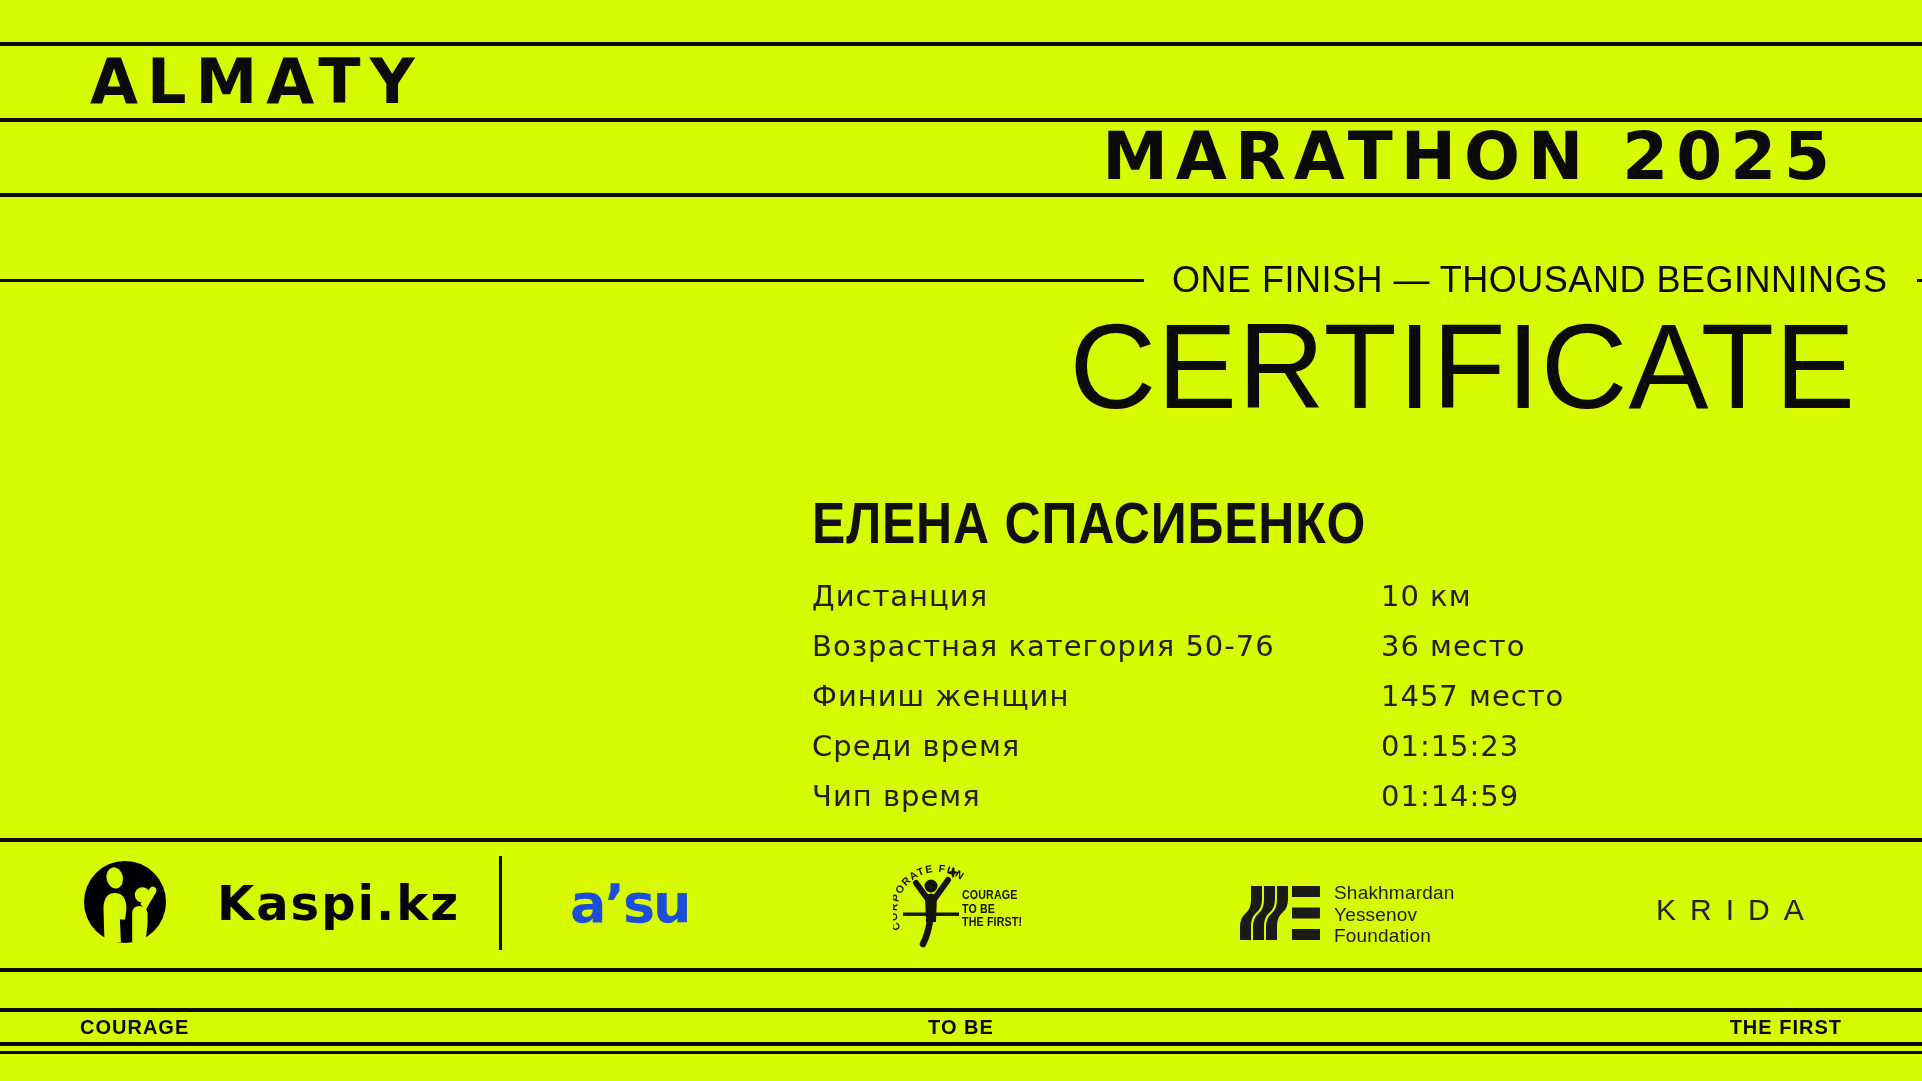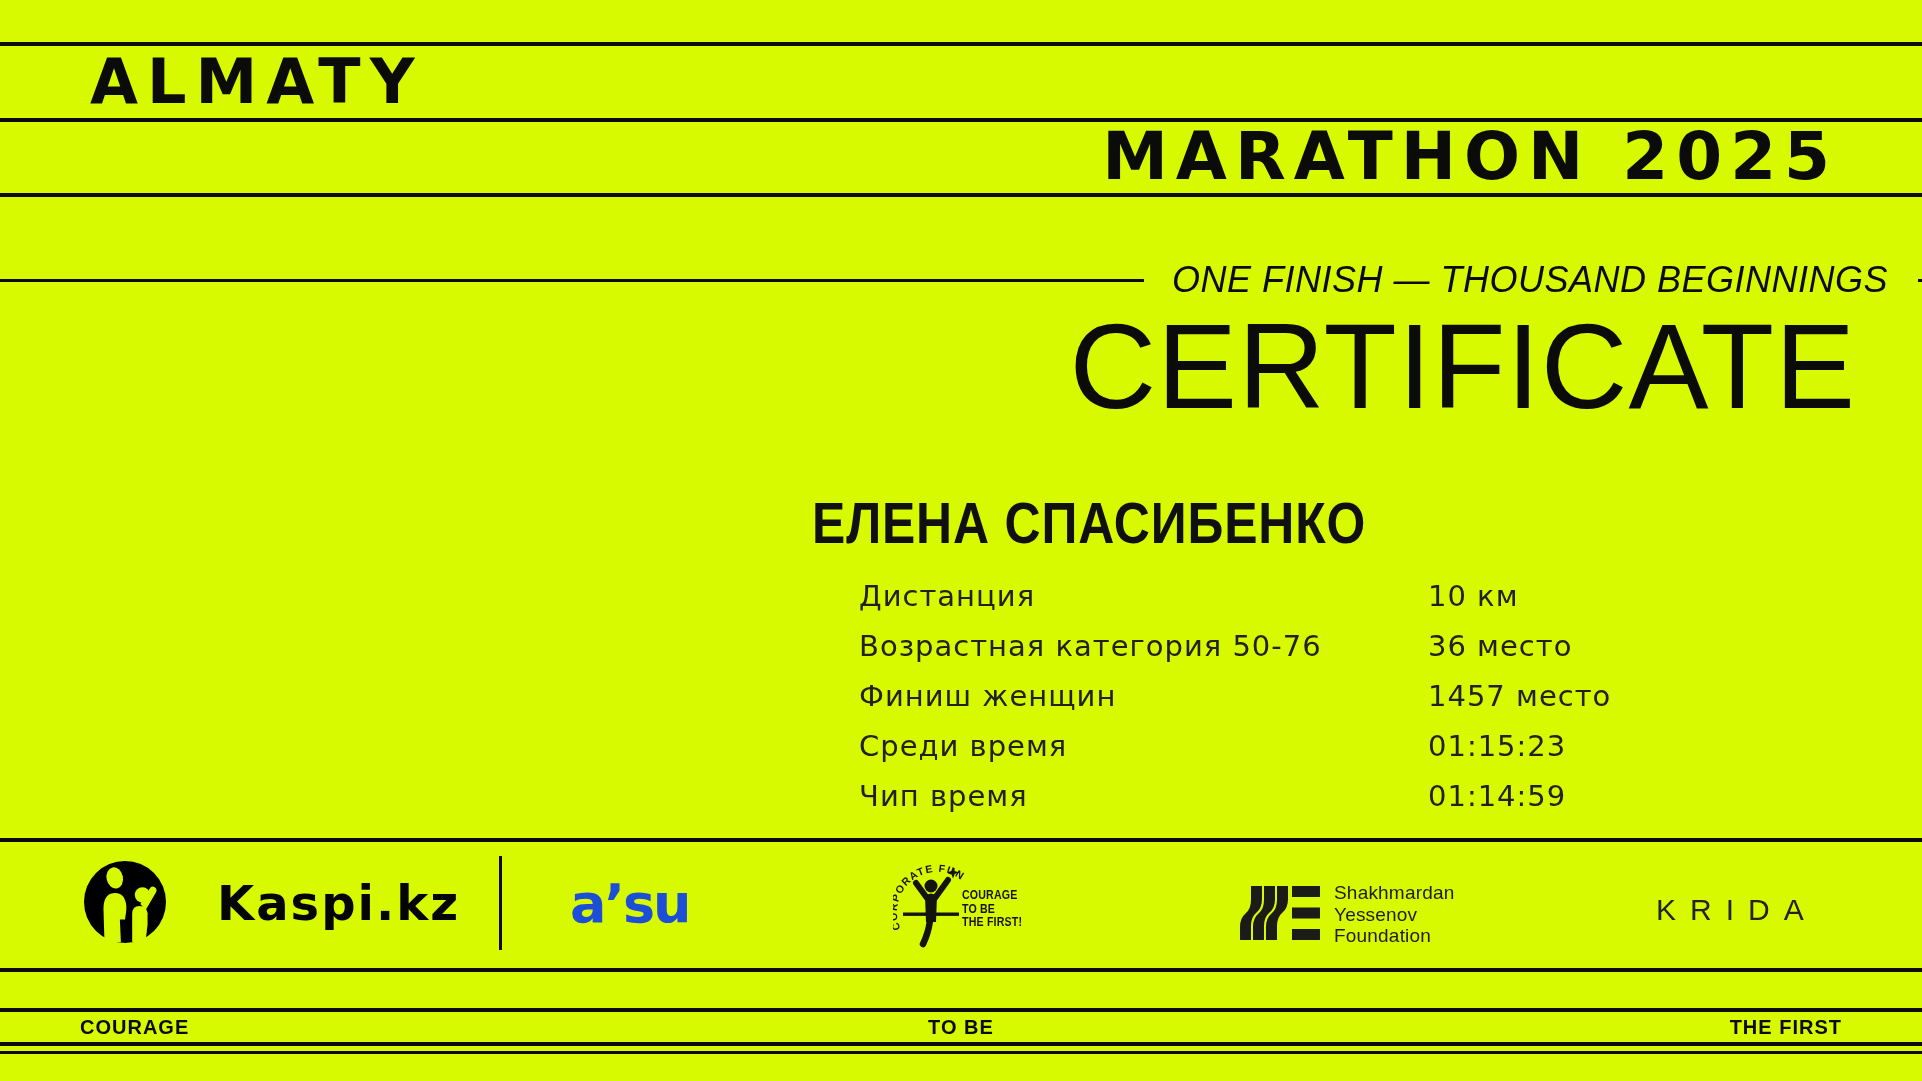--- a/index.html
+++ b/index.html
@@ -16,31 +16,31 @@
   .band-event{position:absolute;right:84px;top:121px;height:72px;display:flex;align-items:center;
     font-weight:900;font-size:66px;letter-spacing:8px;line-height:1;}
   .row-kk{position:absolute;left:0;right:0;top:213px;height:36px;display:flex;align-items:center;}
   .row-kk .lead{width:83px;}
   .row-kk .txt{margin:0 52px 0 57px;font-family:"Liberation Sans",sans-serif;
     font-style:italic;font-weight:700;font-size:36px;letter-spacing:1px;white-space:nowrap;}
   .row-kk .tail{flex:1;}
   .row-en{position:absolute;left:0;right:0;top:262px;height:36px;display:flex;align-items:center;}
   .row-en .lead{width:1144px;}
   .row-en .txt{margin:0 30px 0 28px;font-family:"Liberation Sans",sans-serif;
-    font-style:italic;font-weight:500;font-size:36px;letter-spacing:0.5px;white-space:nowrap;}
+    font-weight:500;font-size:36px;letter-spacing:0.5px;white-space:nowrap;}
   .row-en .tail{flex:1;}
   .cert-title{position:absolute;right:66px;top:306px;font-family:"Liberation Sans",sans-serif;
     font-weight:400;font-size:120px;line-height:1;letter-spacing:1px;white-space:nowrap;}
   .runner-name{position:absolute;left:812px;top:494px;font-family:"Liberation Sans",sans-serif;
     font-weight:700;font-size:58px;line-height:1;letter-spacing:1px;white-space:nowrap;
     transform:scaleX(.86);transform-origin:left center;color:#101010;}
   
   .results{position:absolute;left:812px;top:571px;font-size:29px;letter-spacing:1px;color:#21211E;}
   .rrow{display:flex;height:50px;align-items:center;}
-  .rlabel{width:569px;white-space:nowrap;margin-left:47px;}
+  .rlabel{width:569px;white-space:nowrap;}
   .rvalue{white-space:nowrap;}
   
   .kaspi-icon{position:absolute;left:84px;top:861px;width:82px;height:82px;}
   .kaspi-word{position:absolute;left:194px;top:872px;height:62px;display:flex;align-items:center;
     font-weight:700;font-size:48px;letter-spacing:2px;color:#050505;margin-left:23px;}
   .fdivider{position:absolute;left:499px;top:856px;width:3px;height:94px;background:#0B0B09;}
   .asu-word{position:absolute;left:570px;top:868px;height:70px;display:flex;align-items:center;
     font-weight:700;font-size:54px;letter-spacing:-2px;color:#1d4ed8;}
   .fund-icon{position:absolute;left:893px;top:856px;width:100px;height:104px;}
   .fund-motto{position:absolute;left:962px;top:889px;font-family:"Liberation Sans",sans-serif;

